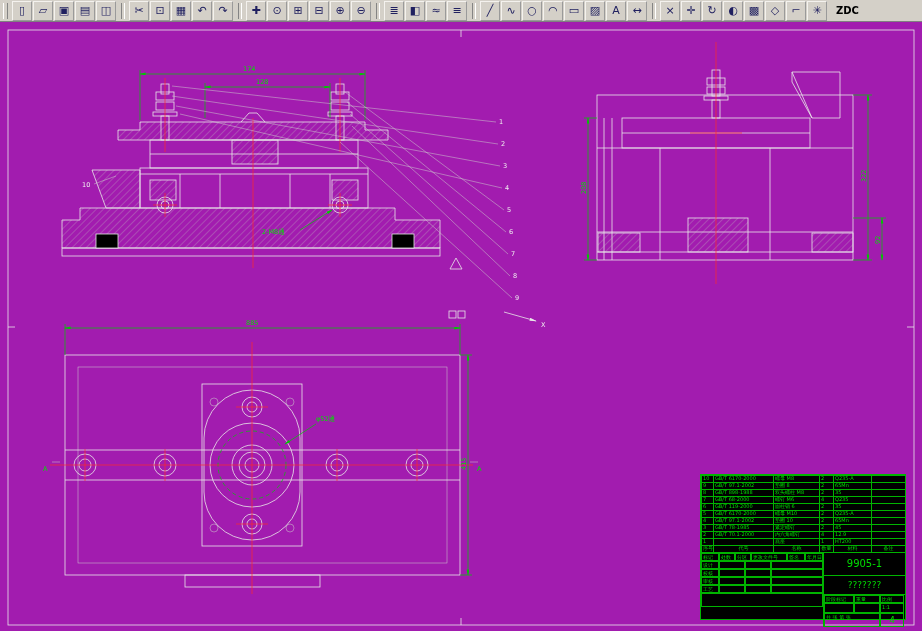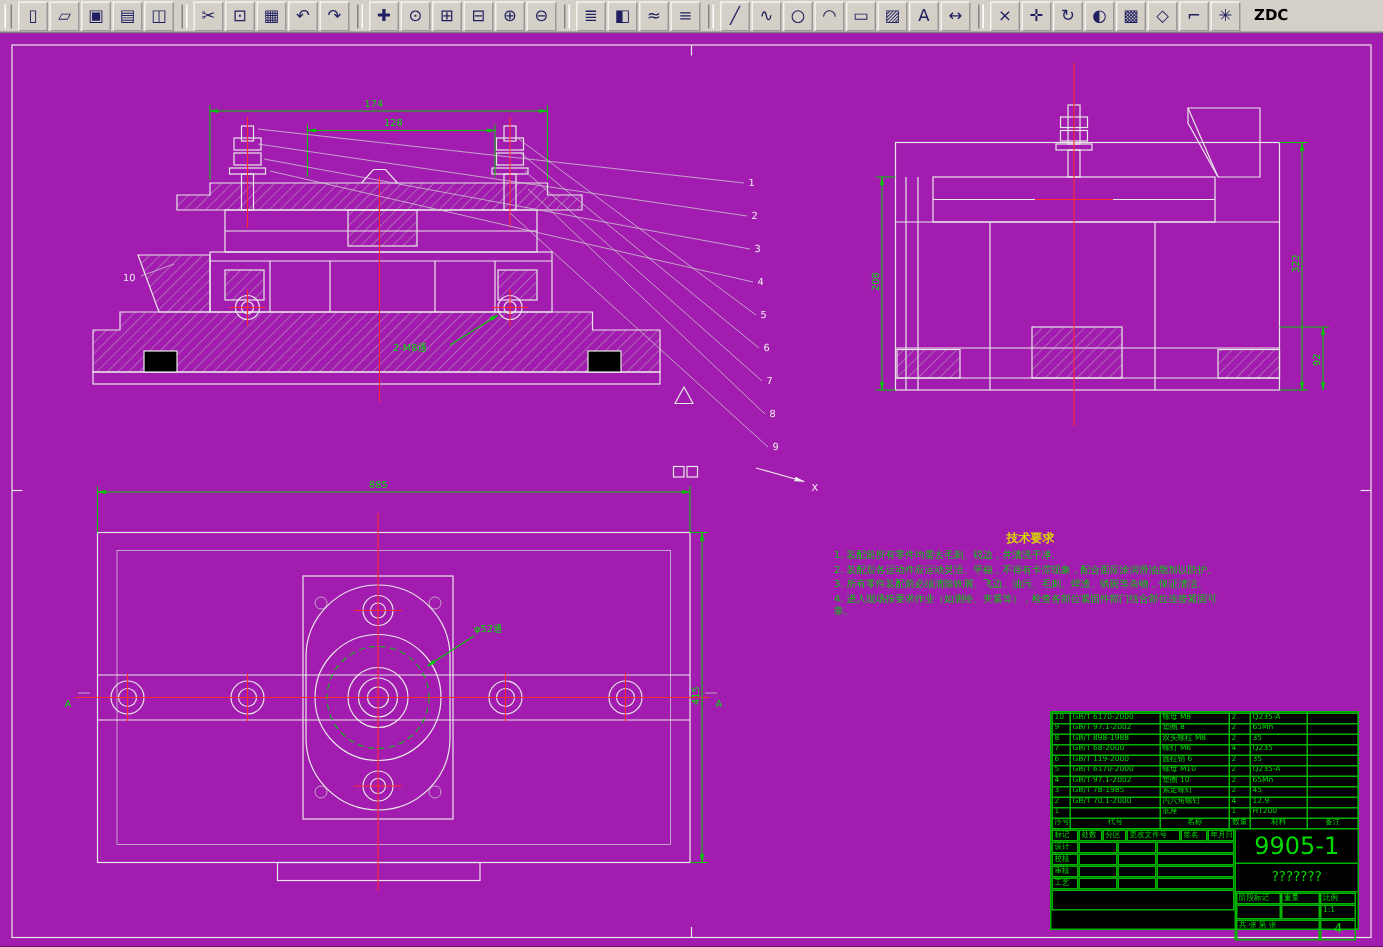--- a/index.html
+++ b/index.html
@@ -37,21 +37,21 @@
       border:1px solid #00b400;color:#00dc00;background:#000;}
   .tb table{table-layout:fixed;width:100%;border-collapse:collapse;}
   .tb td,.tb th{height:6px;font-size:5px;line-height:5.5px;font-weight:normal;overflow:hidden;
       white-space:nowrap;border:1px solid #00b400;padding:0 1px;color:#00dc00;text-align:left;}
   .tgrid{display:flex;width:100%;}
   .tleft{width:122px;}
   .tright{width:82px;border-left:1px solid #00b400;}
   .trow{display:flex;}
   .tcell{box-sizing:border-box;border:1px solid #00b400;font-size:5px;line-height:6px;
          overflow:hidden;white-space:nowrap;padding:0 1px;}
-  .bigno{font-size:16px;text-align:center;line-height:22px;height:22px;border-bottom:1px solid #00b400;}
+  .bigno{font-size:10px;text-align:center;line-height:22px;height:22px;border-bottom:1px solid #00b400;}
   .bigname{font-size:9px;text-align:center;line-height:18px;height:18px;border-bottom:1px solid #00b400;}
 </style>
 </head>
 <body>
 
 <div class="toolbar">
   <div class="grip"></div>
   <div style="display:flex;align-items:center;">
       <div class="tbtn">▯</div>
       <div class="tbtn">▱</div>
@@ -305,27 +305,20 @@
 
   <g>
     <polygon class="w" points="456,236 450,247 462,247"></polygon>
     <rect class="w" x="449" y="289" width="7" height="7"></rect>
     <rect class="w" x="458" y="289" width="7" height="7"></rect>
     <line class="w" x1="504" y1="290" x2="536" y2="299" marker-end="url(#wa)"></line>
     <text class="wt" x="541" y="305" font-size="9">X</text>
   </g>
 </svg>
 
-  <div class="notes">
-    <div class="ttl">技术要求</div>
-    <div class="ln">1. 装配前所有零件均需去毛刺、锐边，并清洗干净。</div>
-    <div class="ln">2. 装配后各运动件应运动灵活、平稳，不得有卡滞现象，配合面应涂润滑油脂加以防护。</div>
-    <div class="ln">3. 所有零件装配前必须清除铁屑、飞边、油污、毛刺、焊渣、锈斑等杂物，保证清洁。</div>
-    <div class="ln">4. 进入现场按要求作业（如测绘、夹紧等），检查各部位紧固件部门结合部位连接紧固可靠。</div>
-  </div>
 
   <div class="tb">
     <table>
       <colgroup>
         <col style="width:12px">
           <col style="width:60px">
           <col style="width:46px">
         <col style="width:14px">
           <col style="width:38px">
           <col style="width:34px">

